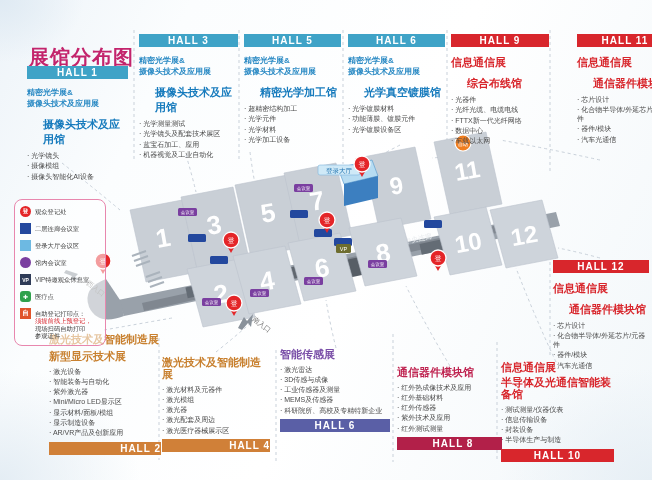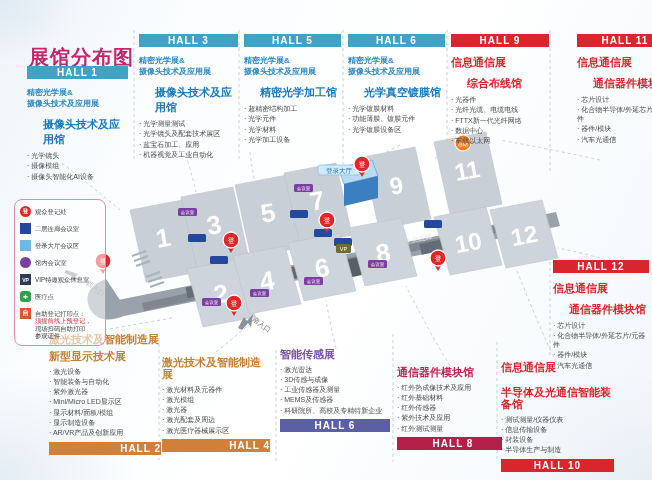--- a/index.html
+++ b/index.html
@@ -350,21 +350,21 @@
     <div class="b">红外热成像技术及应用</div>
     <div class="b">红外基础材料</div>
     <div class="b">红外传感器</div>
     <div class="b">紫外技术及应用</div>
     <div class="b">红外测试测量</div>
     <div class="hbar bar-crimson botbar">HALL 8</div>
   </section>
 
   <section class="col" style="left:501px;top:361px;width:113px">
     <div class="ttl t-red">信息通信展</div>
-    <div class="ttl t-red" style="margin-top:13px">半导体及光通信智能装备馆</div>
+    <div class="ttl t-red" style="margin-top:3px">半导体及光通信智能装备馆</div>
     <div class="gap"></div>
     <div class="b">测试测量/仪器仪表</div>
     <div class="b">信息传输设备</div>
     <div class="b">封装设备</div>
     <div class="b">半导体生产与制造</div>
     <div class="hbar bar-red botbar">HALL 10</div>
   </section>
 
   <aside class="legend">
     <div class="lrow">

